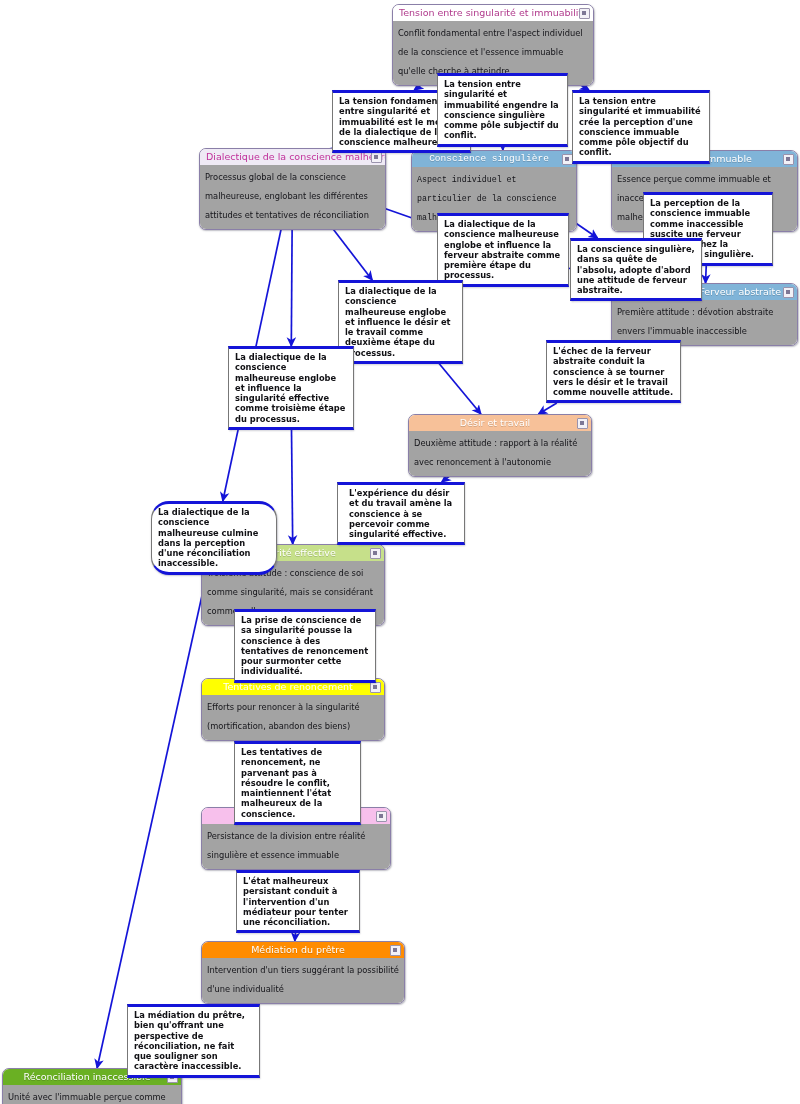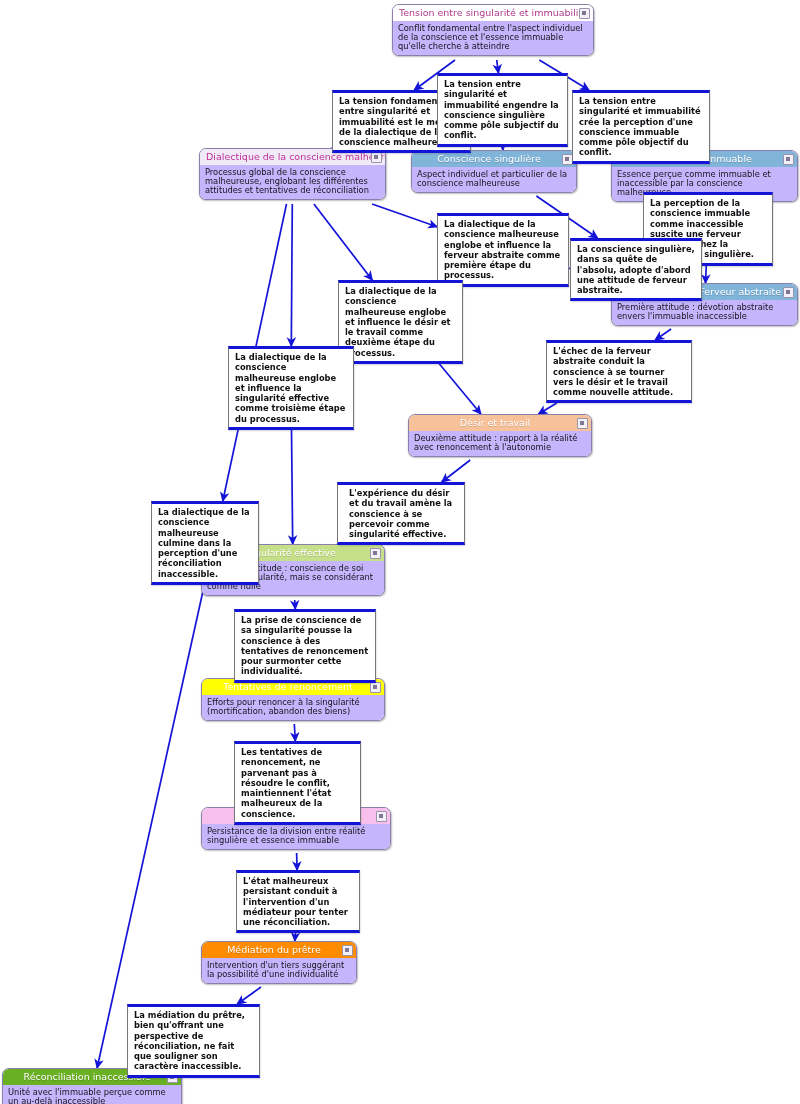--- a/index.html
+++ b/index.html
@@ -63,24 +63,24 @@
     content: "";
     position: absolute;
     left: 1.5px;
     top: 1.5px;
     width: 4px;
     height: 4px;
     background: #7d7795;
   }
   .node .body {
     font-size: 8.3px;
-    line-height: 9px;
+    line-height: 19px;
     padding: 3px 5px 4px 5px;
     color: #15151a;
-    background: #c4b5fd;
+    background: #a3a3a3;
     text-align: left;
   }
 
   
   .rel {
     position: absolute;
     box-sizing: border-box;
     background: #ffffff;
     border: 1px solid #777777;
     border-top: 3px solid #1414d8;
@@ -147,21 +147,21 @@
   </div>
 
   <div class="node" style="left: 199px; top: 148px; width: 187px;">
     <div class="hdr" style="background: rgb(239, 234, 245); color: rgb(192, 48, 154); text-shadow: none;">
       <span>Dialectique de la conscience malheureuse</span>
       <span class="gl"></span>
     </div>
     <div class="body">Processus global de la conscience malheureuse, englobant les différentes attitudes et tentatives de réconciliation</div>
   </div>
 
-  <div class="node" style="left: 411px; top: 150px; width: 166px;">
+  <div class="node" style="left: 411px; top: 150px; width: 166px; font-family: Liberation Mono, monospace;">
     <div class="hdr" style="background: rgb(128, 180, 216); color: rgb(255, 255, 255); text-shadow: rgba(0, 0, 0, 0.18) 0px 1px 0px;">
       <span>Conscience singulière</span>
       <span class="gl"></span>
     </div>
     <div class="body">Aspect individuel et particulier de la conscience malheureuse</div>
   </div>
 
   <div class="node" style="left: 611px; top: 150px; width: 187px;">
     <div class="hdr" style="background: rgb(128, 180, 216); color: rgb(255, 255, 255); text-shadow: rgba(0, 0, 0, 0.18) 0px 1px 0px;">
       <span>Conscience immuable</span>
@@ -203,21 +203,21 @@
   </div>
 
   <div class="node" style="left: 201px; top: 807px; width: 190px;">
     <div class="hdr" style="background: rgb(247, 192, 236); color: rgb(255, 255, 255); text-shadow: rgba(0, 0, 0, 0.18) 0px 1px 0px;">
       <span>État malheureux</span>
       <span class="gl"></span>
     </div>
     <div class="body">Persistance de la division entre réalité singulière et essence immuable</div>
   </div>
 
-  <div class="node" style="left: 201px; top: 941px; width: 156px;">
+  <div class="node" style="left: 201px; top: 941px; width: 204px;">
     <div class="hdr" style="background: rgb(255, 140, 0); color: rgb(255, 255, 255); text-shadow: rgba(0, 0, 0, 0.18) 0px 1px 0px;">
       <span>Médiation du prêtre</span>
       <span class="gl"></span>
     </div>
     <div class="body">Intervention d'un tiers suggérant la possibilité d'une individualité</div>
   </div>
 
   <div class="node" style="left: 2px; top: 1068px; width: 180px;">
     <div class="hdr" style="background: rgb(106, 176, 35); color: rgb(255, 255, 255); text-shadow: rgba(0, 0, 0, 0.18) 0px 1px 0px;">
       <span>Réconciliation inaccessible</span>
@@ -226,21 +226,21 @@
     <div class="body">Unité avec l'immuable perçue comme un au-delà inaccessible</div>
   </div>
 
   <div class="rel" style="left: 308px; top: 90px; width: 139px; margin-left: 24px;">La tension fondamentale entre singularité et immuabilité est le moteur de la dialectique de la conscience malheureuse.</div>
   <div class="rel" style="left: 437px; top: 73px; width: 131px;">La tension entre singularité et immuabilité engendre la conscience singulière comme pôle subjectif du conflit.</div>
   <div class="rel" style="left: 572px; top: 90px; width: 138px;">La tension entre singularité et immuabilité crée la perception d'une conscience immuable comme pôle objectif du conflit.</div>
   <div class="rel" style="left: 643px; top: 192px; width: 130px;">La perception de la conscience immuable comme inaccessible suscite une ferveur abstraite chez la conscience singulière.</div>
   <div class="rel" style="left: 437px; top: 213px; width: 132px;">La dialectique de la conscience malheureuse englobe et influence la ferveur abstraite comme première étape du processus.</div>
   <div class="rel" style="left: 570px; top: 238px; width: 132px;">La conscience singulière, dans sa quête de l'absolu, adopte d'abord une attitude de ferveur abstraite.</div>
   <div class="rel" style="left: 338px; top: 280px; width: 125px;">La dialectique de la conscience malheureuse englobe et influence le désir et le travail comme deuxième étape du processus.</div>
-  <div class="rel" style="left: 546px; top: 340px; width: 146px;">L'échec de la ferveur abstraite conduit la conscience à se tourner vers le désir et le travail comme nouvelle attitude.</div>
+  <div class="rel" style="left: 546px; top: 340px; width: 135px;">L'échec de la ferveur abstraite conduit la conscience à se tourner vers le désir et le travail comme nouvelle attitude.</div>
   <div class="rel" style="left: 228px; top: 346px; width: 126px;">La dialectique de la conscience malheureuse englobe et influence la singularité effective comme troisième étape du processus.</div>
   <div class="rel" style="left: 337px; top: 482px; width: 128px; padding-left: 11px;">L'expérience du désir et du travail amène la conscience à se percevoir comme singularité effective.</div>
-  <div class="rel" style="left: 151px; top: 501px; width: 108px;">La dialectique de la conscience malheureuse culmine dans la perception d'une réconciliation inaccessible.</div>
+  <div class="rel" style="left: 151px; top: 501px; width: 126px; border-radius: 18px;">La dialectique de la conscience malheureuse culmine dans la perception d'une réconciliation inaccessible.</div>
   <div class="rel" style="left: 234px; top: 609px; width: 142px;">La prise de conscience de sa singularité pousse la conscience à des tentatives de renoncement pour surmonter cette individualité.</div>
   <div class="rel" style="left: 234px; top: 741px; width: 127px;">Les tentatives de renoncement, ne parvenant pas à résoudre le conflit, maintiennent l'état malheureux de la conscience.</div>
   <div class="rel" style="left: 236px; top: 870px; width: 124px;">L'état malheureux persistant conduit à l'intervention d'un médiateur pour tenter une réconciliation.</div>
   <div class="rel" style="left: 127px; top: 1004px; width: 133px;">La médiation du prêtre, bien qu'offrant une perspective de réconciliation, ne fait que souligner son caractère inaccessible.</div>
 </div>
 
 </body></html>

